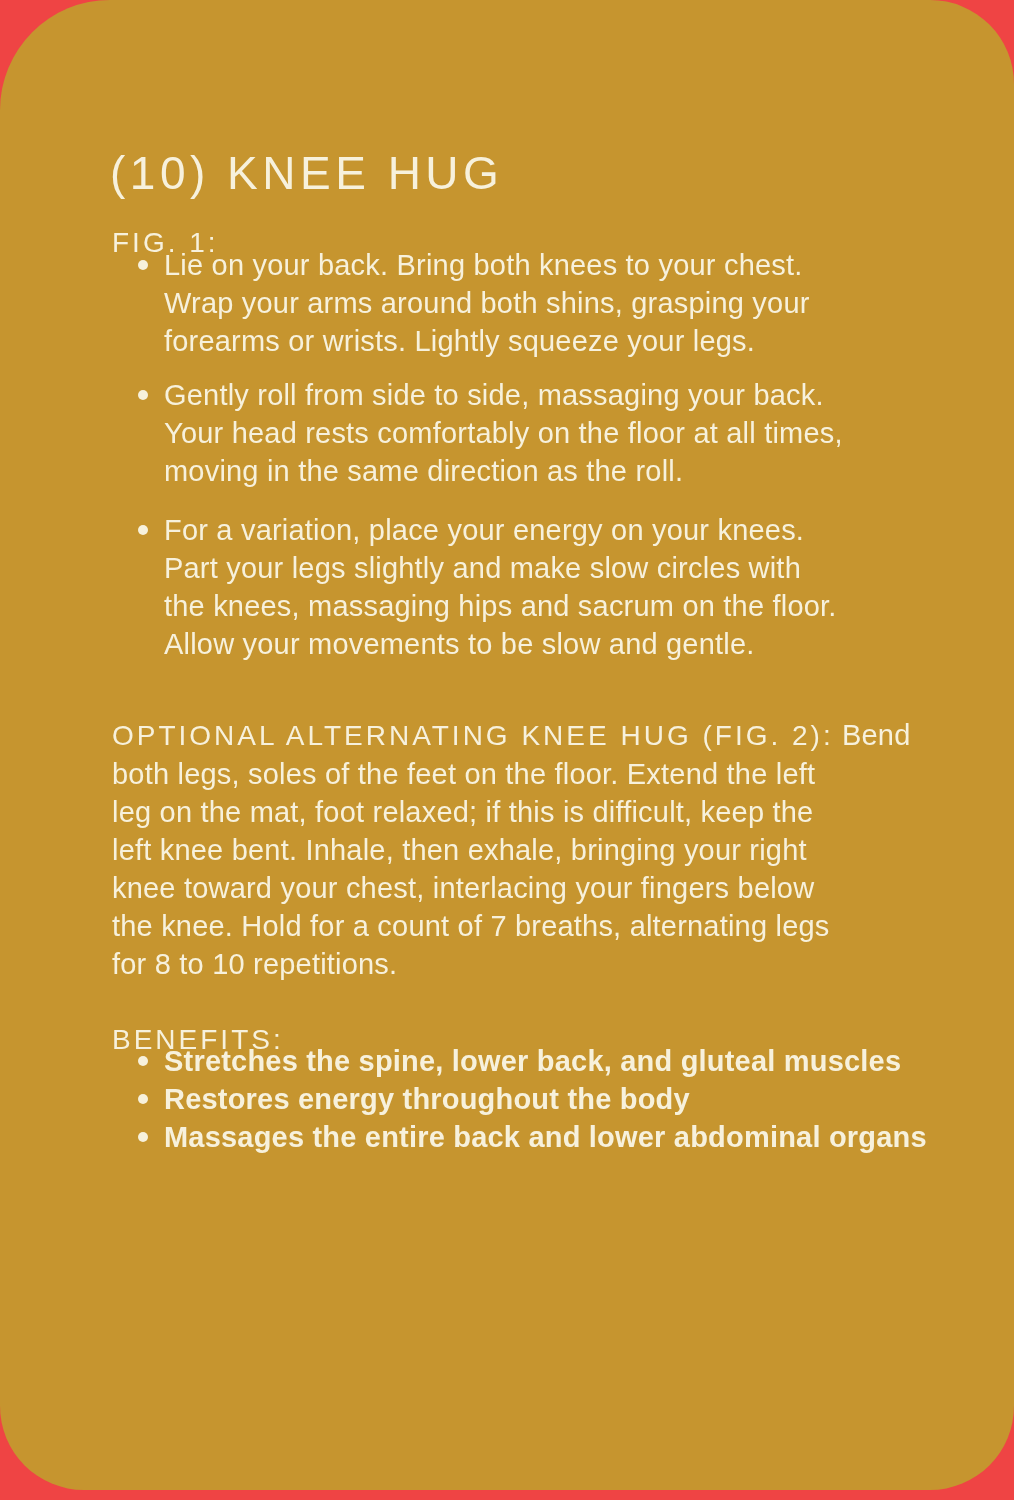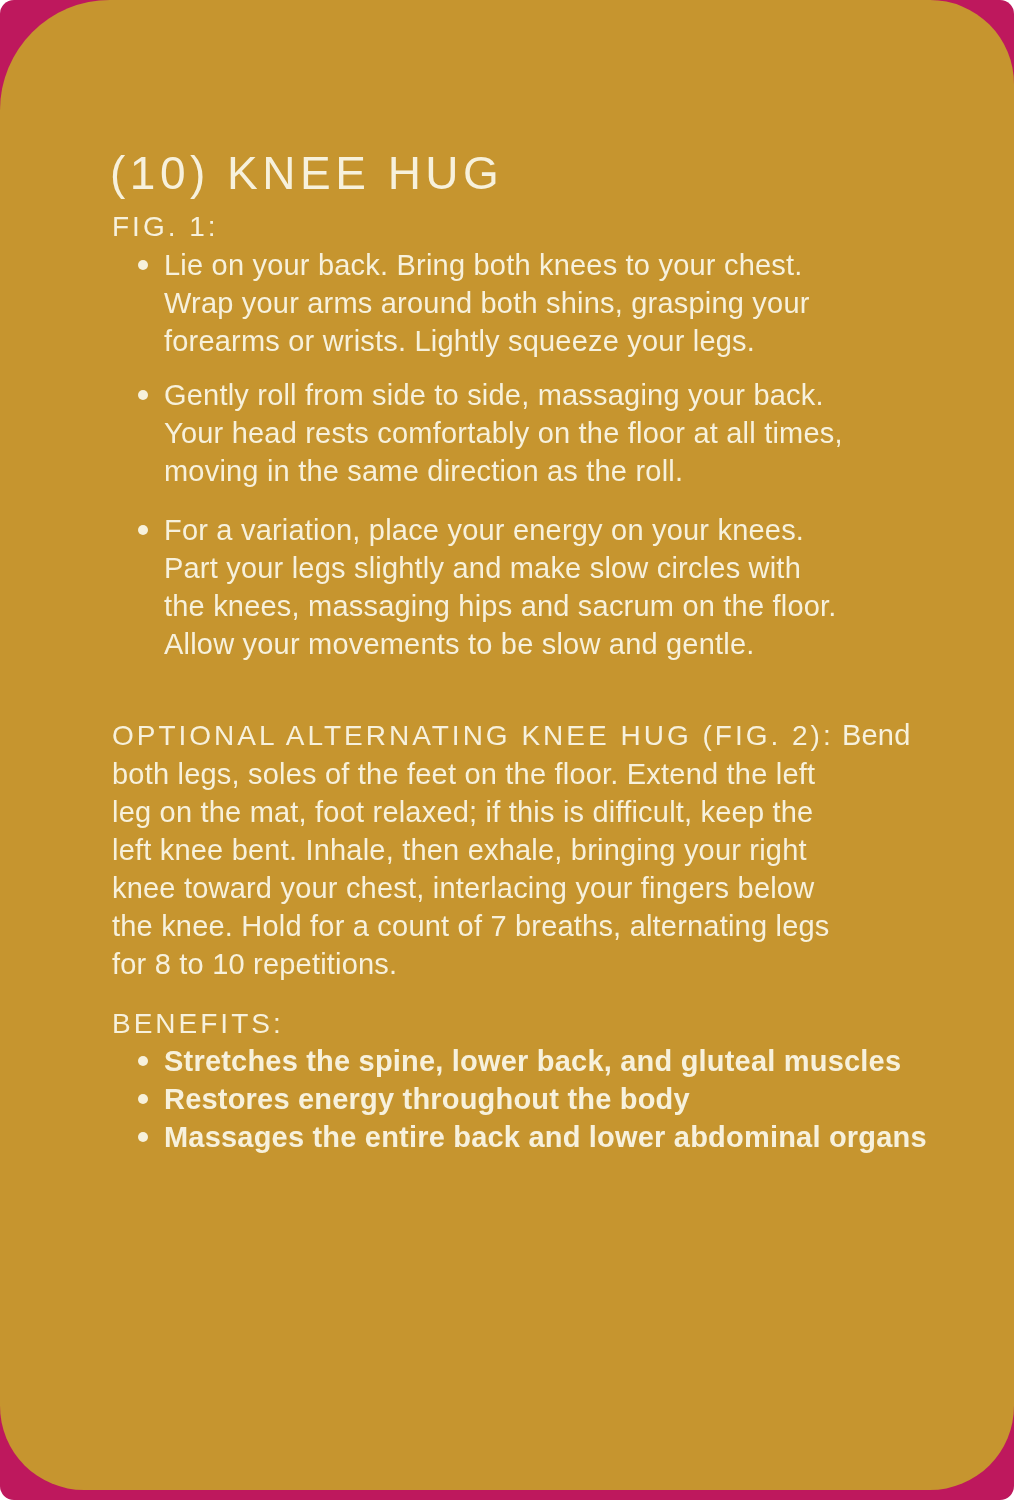--- a/index.html
+++ b/index.html
@@ -8,22 +8,21 @@
     background: #FFFFFF;
     width: 1014px;
     height: 1500px;
     overflow: hidden;
     font-family: "Liberation Sans", "DejaVu Sans", sans-serif;
   }
   .stage {
     position: relative;
     width: 1014px;
     height: 1500px;
-    background: #be185d;
-    border-radius: 14px;
+    background: #ef4444;
   }
   .card {
     position: absolute;
     left: 0;
     top: 0;
     right: 0;
     bottom: 10px;
     background: #C6952F;
     border-radius: 110px 84px 84px 84px;
   }
@@ -36,20 +35,21 @@
     font-size: 46px;
     line-height: 46px;
     letter-spacing: 4.5px;
     font-weight: 400;
   }
 
   .caps-heading {
     font-size: 28px;
     letter-spacing: 3px;
     font-weight: 400;
+    margin-top: 16px;
   }
 
   .body-text {
     font-size: 29px;
     line-height: 38px;
     letter-spacing: 0.2px;
     font-weight: 400;
   }
 
   .fig1-heading   { position: absolute; left: 112px; top: 208px;  line-height: 38px; }

